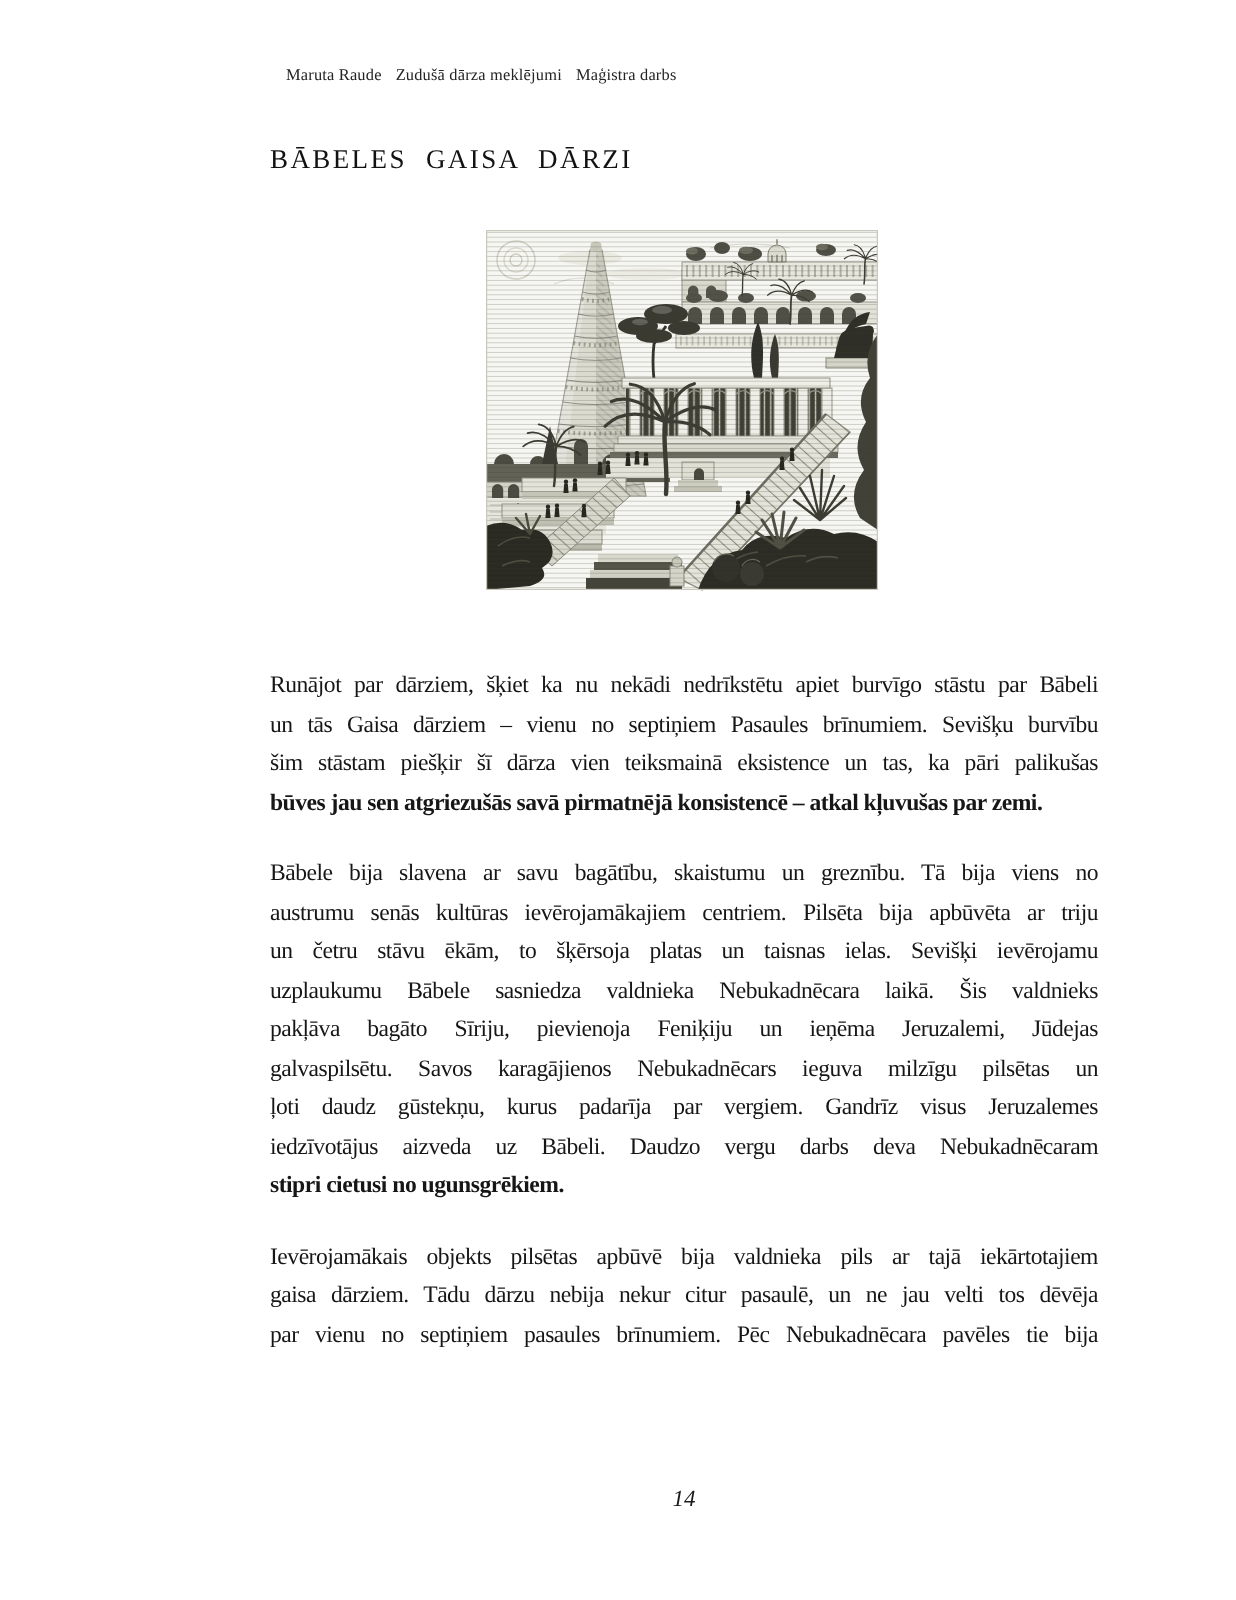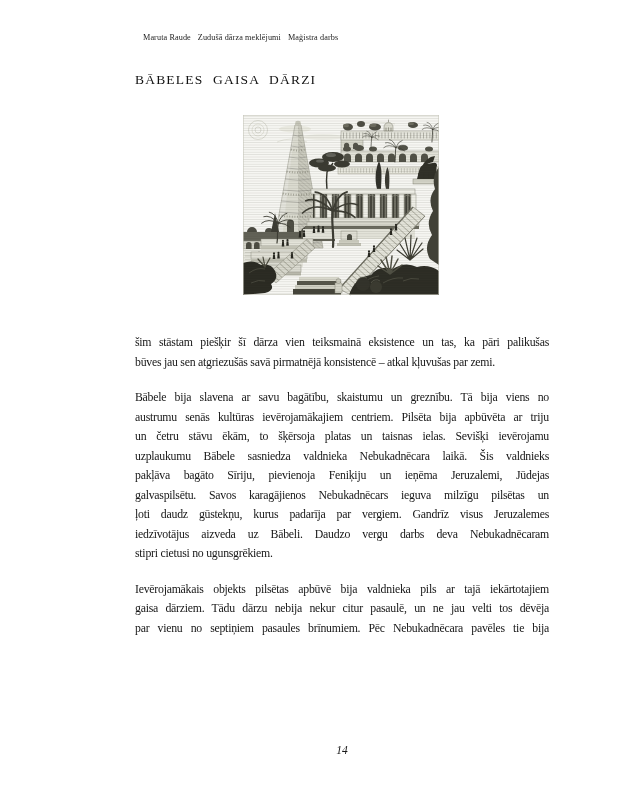--- a/index.html
+++ b/index.html
@@ -18,21 +18,21 @@
   .figure-wrap{
     position:absolute;left:243px;top:114px;width:196px;height:182px;
   }
   .figure-wrap svg{display:block;width:100%;height:100%;}
   .text-block{
     position:absolute;left:135px;top:333px;width:414px;
     font-size:11.8px;line-height:19.5px;letter-spacing:-0.25px;color:#161616;
   }
   .paragraph{margin:0 0 16px 0;}
   .tline{text-align:justify;text-align-last:justify;}
-  .tline-end{text-align-last:left;}
+  .tline-end{text-align-last:left;font-weight:bold;}
   .page-footer{
     position:absolute;left:135px;top:744px;width:414px;text-align:center;
     font-size:11.5px;color:#1a1a1a;font-style:italic;
   }
 </style>
 </head>
 <body>
 
 <div class="page">
 
@@ -316,20 +316,22 @@
         <path d="M22,152 l-7,-8 M22,152 l-2,-10 M22,152 l5,-9" stroke="#4a4a3d" stroke-width="1.2" stroke-linecap="round"></path>
       </g>
 
       <rect width="196" height="180" fill="url(#scan)" opacity="0.4"></rect>
       <rect x="0.3" y="0.3" width="195.4" height="179.4" fill="none" stroke="#c8c8bd" stroke-width="0.6"></rect>
     </svg>
   </div>
 
   <div class="text-block">
     <div class="paragraph">
+        <div class="tline">Runājot par dārziem, šķiet ka nu nekādi nedrīkstētu apiet burvīgo stāstu par Bābeli</div>
+        <div class="tline">un tās Gaisa dārziem – vienu no septiņiem Pasaules brīnumiem.  Sevišķu burvību</div>
         <div class="tline">šim stāstam piešķir šī dārza vien teiksmainā eksistence un tas, ka pāri palikušas</div>
         <div class="tline tline-end">būves jau sen atgriezušās savā pirmatnējā konsistencē – atkal kļuvušas par zemi.</div>
       </div>
     <div class="paragraph">
         <div class="tline">Bābele bija slavena ar savu bagātību, skaistumu un greznību.  Tā bija viens no</div>
         <div class="tline">austrumu senās kultūras ievērojamākajiem centriem.  Pilsēta bija apbūvēta ar triju</div>
         <div class="tline">un četru stāvu ēkām, to šķērsoja platas un taisnas ielas. Sevišķi ievērojamu</div>
         <div class="tline">uzplaukumu Bābele sasniedza valdnieka Nebukadnēcara laikā.  Šis valdnieks</div>
         <div class="tline">pakļāva bagāto Sīriju, pievienoja Feniķiju un ieņēma Jeruzalemi, Jūdejas</div>
         <div class="tline">galvaspilsētu.  Savos karagājienos Nebukadnēcars ieguva milzīgu pilsētas un</div>

